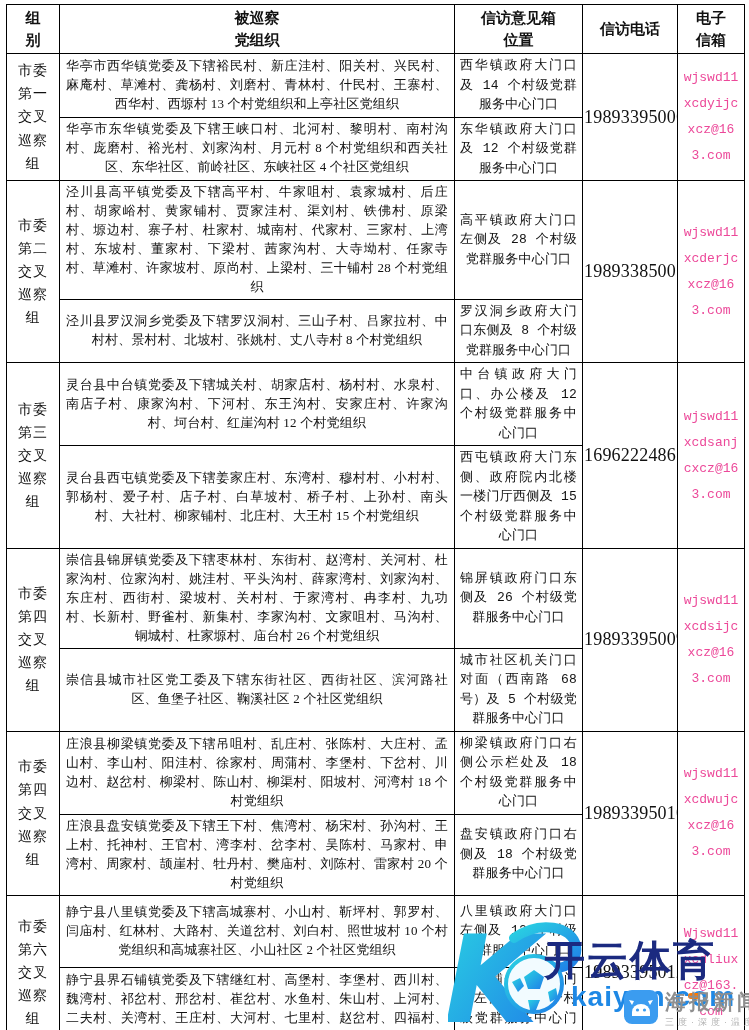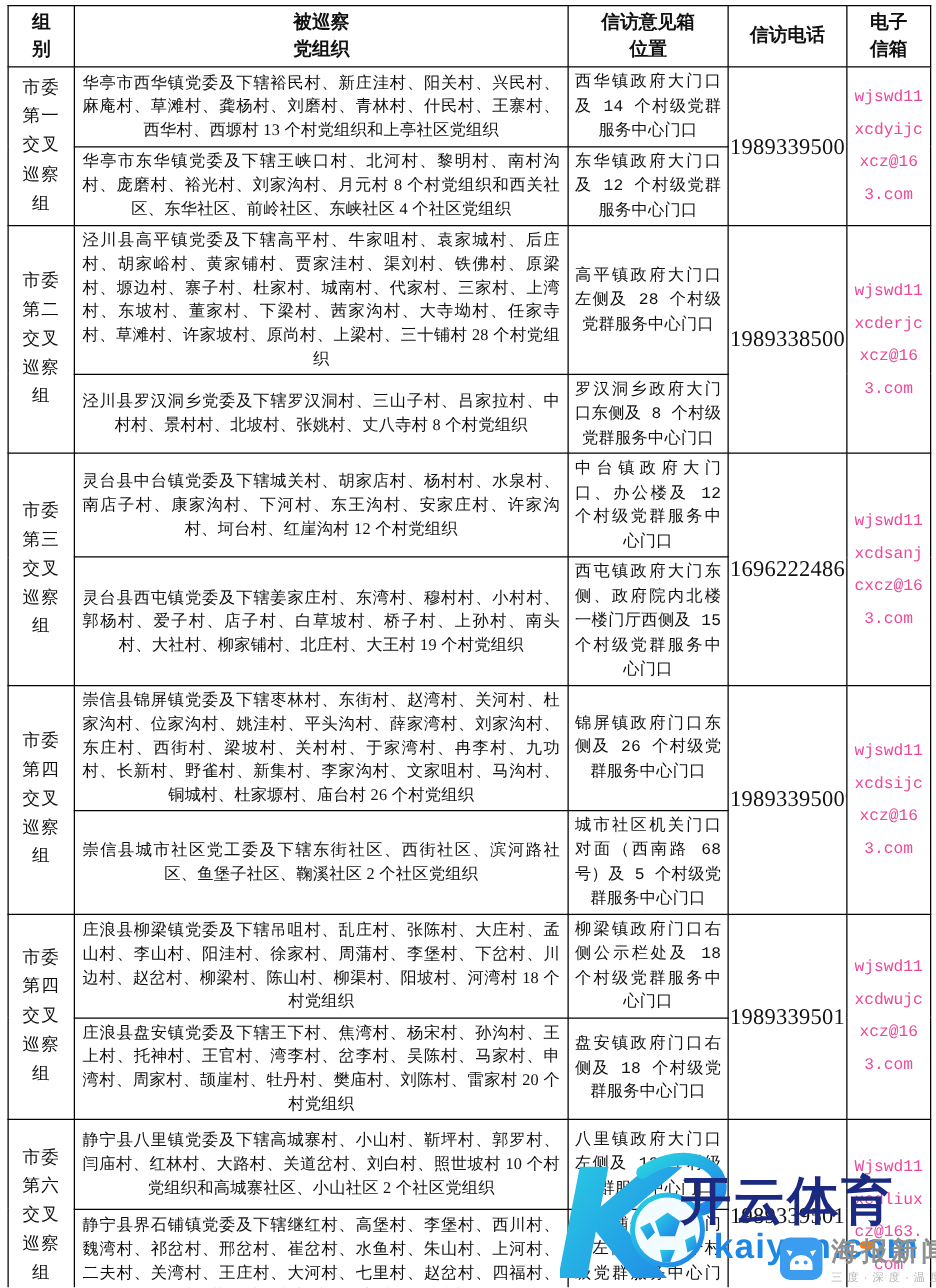--- a/index.html
+++ b/index.html
@@ -88,21 +88,21 @@
       </tr>
 
       <tr style="height:64px">
         <td class="gname" rowspan="2">市委第三交叉巡察组</td>
         <td class="org">灵台县中台镇党委及下辖城关村、胡家店村、杨村村、水泉村、南店子村、康家沟村、下河村、东王沟村、安家庄村、许家沟村、坷台村、红崖沟村 12 个村党组织</td>
         <td class="box">中台镇政府大门口、办公楼及 12 个村级党群服务中心门口</td>
         <td class="phone" rowspan="2">16962224865</td>
         <td class="email" rowspan="2">wjswd11xcdsanjcxcz@163.com</td>
       </tr>
       <tr style="height:68px">
-        <td class="org">灵台县西屯镇党委及下辖姜家庄村、东湾村、穆村村、小村村、郭杨村、爱子村、店子村、白草坡村、桥子村、上孙村、南头村、大社村、柳家铺村、北庄村、大王村 19 个村党组织</td>
+        <td class="org">灵台县西屯镇党委及下辖姜家庄村、东湾村、穆村村、小村村、郭杨村、爱子村、店子村、白草坡村、桥子村、上孙村、南头村、大社村、柳家铺村、北庄村、大王村 15 个村党组织</td>
         <td class="box">西屯镇政府大门东侧、政府院内北楼一楼门厅西侧及 15 个村级党群服务中心门口</td>
       </tr>
 
       <tr style="height:99px">
         <td class="gname" rowspan="2">市委第四交叉巡察组</td>
         <td class="org">崇信县锦屏镇党委及下辖枣林村、东街村、赵湾村、关河村、杜家沟村、位家沟村、姚洼村、平头沟村、薛家湾村、刘家沟村、东庄村、西街村、梁坡村、关村村、于家湾村、冉李村、九功村、长新村、野雀村、新集村、李家沟村、文家咀村、马沟村、铜城村、杜家塬村、庙台村 26 个村党组织</td>
         <td class="box">锦屏镇政府门口东侧及 26 个村级党群服务中心门口</td>
         <td class="phone" rowspan="2">19893395009</td>
         <td class="email" rowspan="2">wjswd11xcdsijcxcz@163.com</td>
       </tr>

